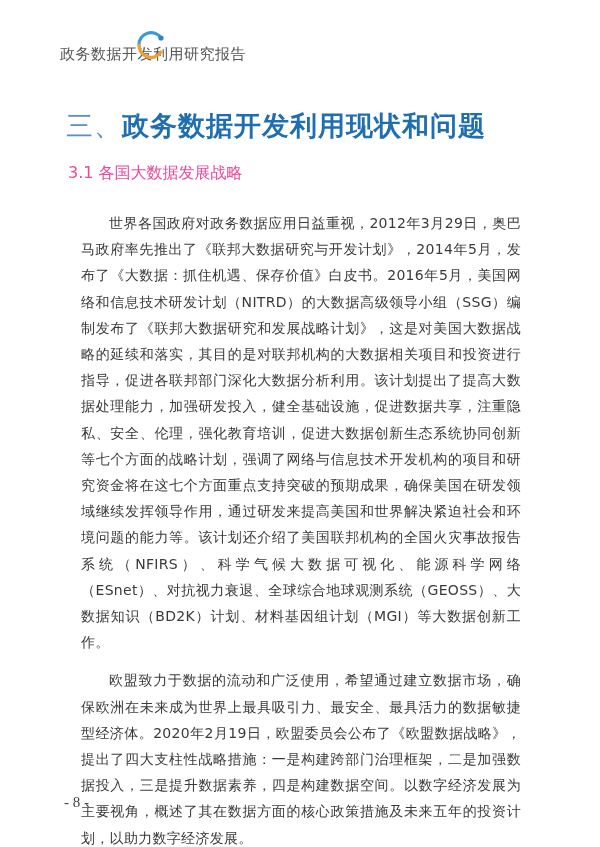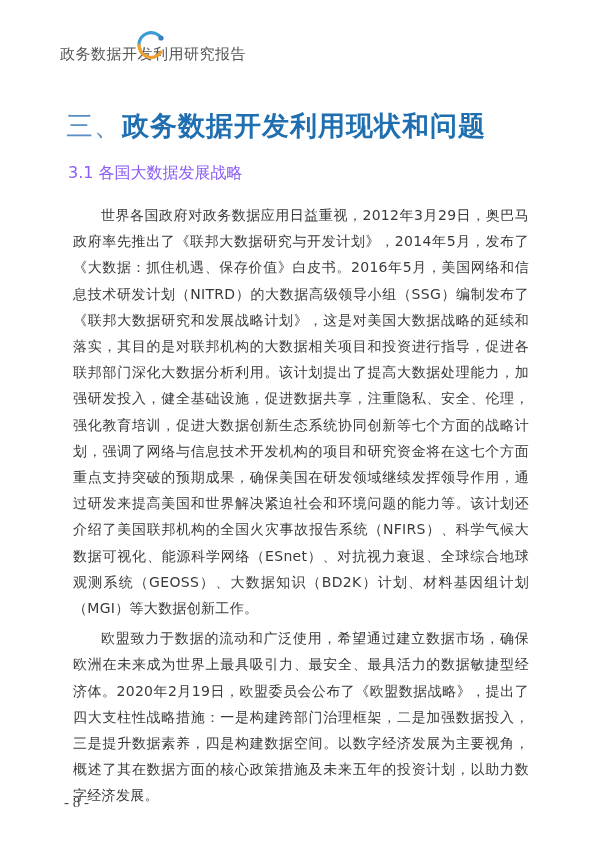--- a/index.html
+++ b/index.html
@@ -5,24 +5,24 @@
   html, body { margin:0; padding:0; background:#ffffff; }
   body { width:600px; height:847px; position:relative; overflow:hidden;
          font-family:"DejaVu Serif","Liberation Serif",serif; color:#333; }
   .header { position:absolute; left:60px; top:30px; height:34px; display:flex; align-items:center;flex-direction:column; }
   .logo { position:relative; width:30px; height:30px; margin-right:4px; }
   .logo svg { position:absolute; left:0; top:0; }
   .header-title { font-size:15px; color:#555; letter-spacing:0.5px; font-family:"DejaVu Serif",serif; }
   .chapter-title { position:absolute; left:66px; top:108px; font-size:27px; font-weight:bold;
                    color:#1f6fb0; font-family:Liberation Sans, sans-serif; letter-spacing:1px; }
   .chapter-title .num { color:#5a8fc3; font-weight:normal; }
-  .section-title { position:absolute; left:68px; top:163px; font-size:16px; color:#8b5cf6;
+  .section-title { position:absolute; left:68px; top:163px; font-size:16px; color:#ec4899;
                    font-family:"DejaVu Sans","Liberation Sans",sans-serif; }
   .body { position:absolute; left:69px; top:198px; width:464px; }
-  .para { font-size:14px; line-height:26.2px; color:#3a3a3a; text-align:justify; margin:4px;
+  .para { font-size:14px; line-height:26.2px; color:#3a3a3a; text-align:justify; margin:12px;
           text-indent:2em; font-family:"DejaVu Sans","Liberation Sans",sans-serif; letter-spacing:0.3px; }
   .page-num { position:absolute; left:64px; top:794px; font-size:15px; color:#444;
               font-family:"Liberation Serif",serif; }
 </style>
 </head>
 <body>
 
 <div class="header">
   <div class="logo">
     <svg width="30" height="30" viewBox="0 0 30 30">

